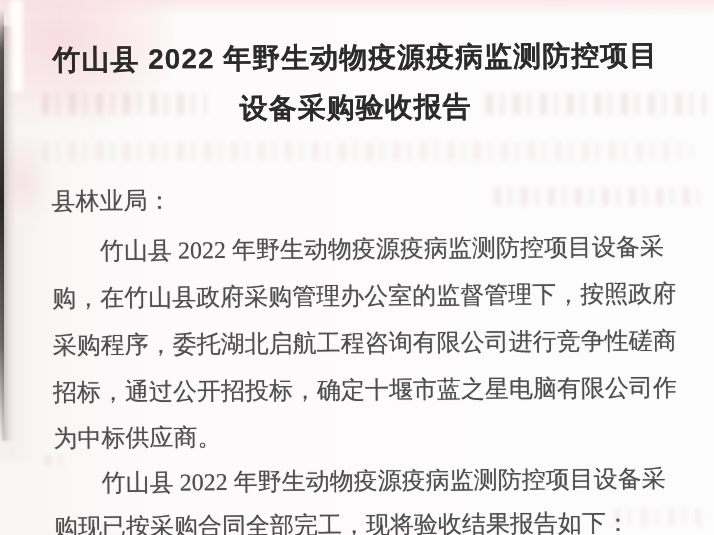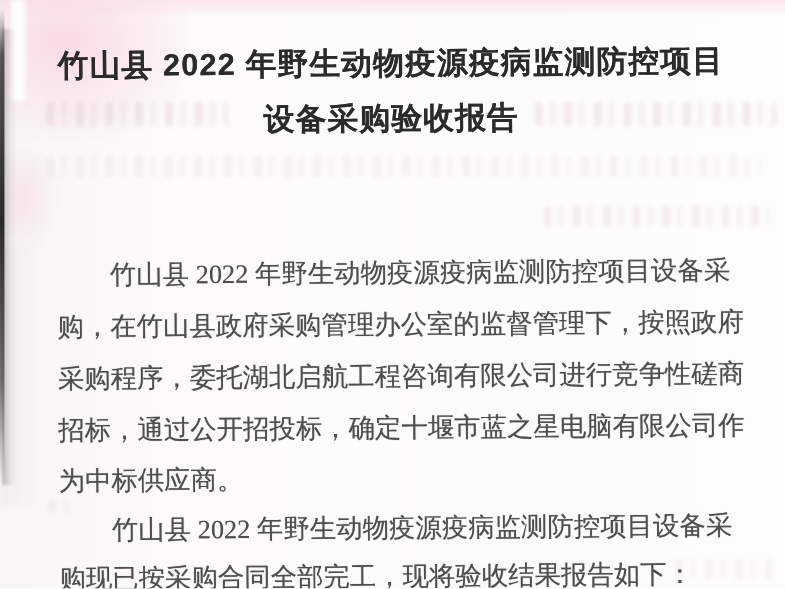--- a/index.html
+++ b/index.html
@@ -118,20 +118,21 @@
   <div class="artifact bleed b2"></div>
   <div class="artifact bleed b3"></div>
   <div class="artifact bleed b4"></div>
   <div class="artifact bleed b5"></div>
   <div class="artifact bleed b6"></div>
 
   <div class="content">
     <div class="title-line t1">竹山县 2022 年野生动物疫源疫病监测防控项目</div>
     <div class="title-line t2">设备采购验收报告</div>
 
+    <div class="body-line salutation">县林业局：</div>
 
     <div class="body-line indent p1l1">竹山县 2022 年野生动物疫源疫病监测防控项目设备采</div>
     <div class="body-line p1l2">购，在竹山县政府采购管理办公室的监督管理下，按照政府</div>
     <div class="body-line p1l3">采购程序，委托湖北启航工程咨询有限公司进行竞争性磋商</div>
     <div class="body-line p1l4">招标，通过公开招投标，确定十堰市蓝之星电脑有限公司作</div>
     <div class="body-line p1l5">为中标供应商。</div>
 
     <div class="body-line indent p2l1">竹山县 2022 年野生动物疫源疫病监测防控项目设备采</div>
     <div class="body-line p2l2">购现已按采购合同全部完工，现将验收结果报告如下：</div>
   </div>

